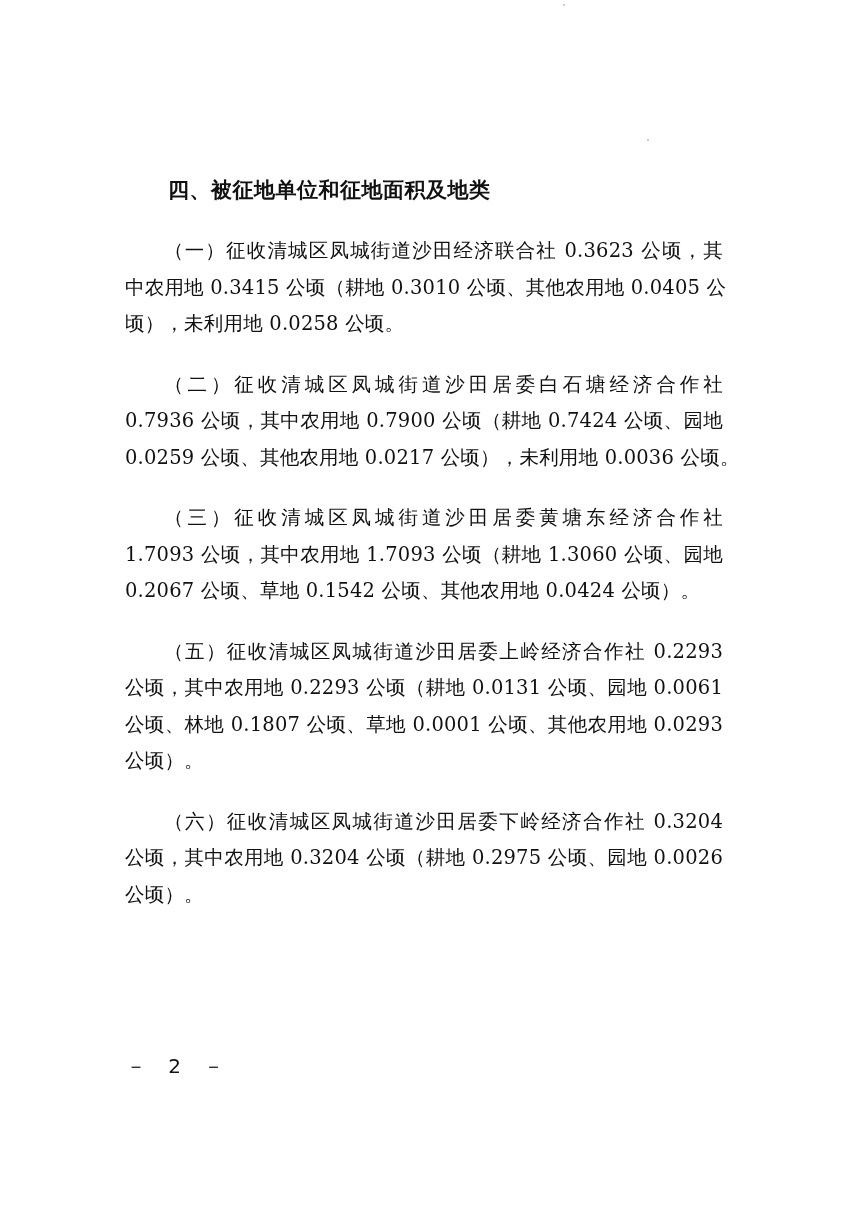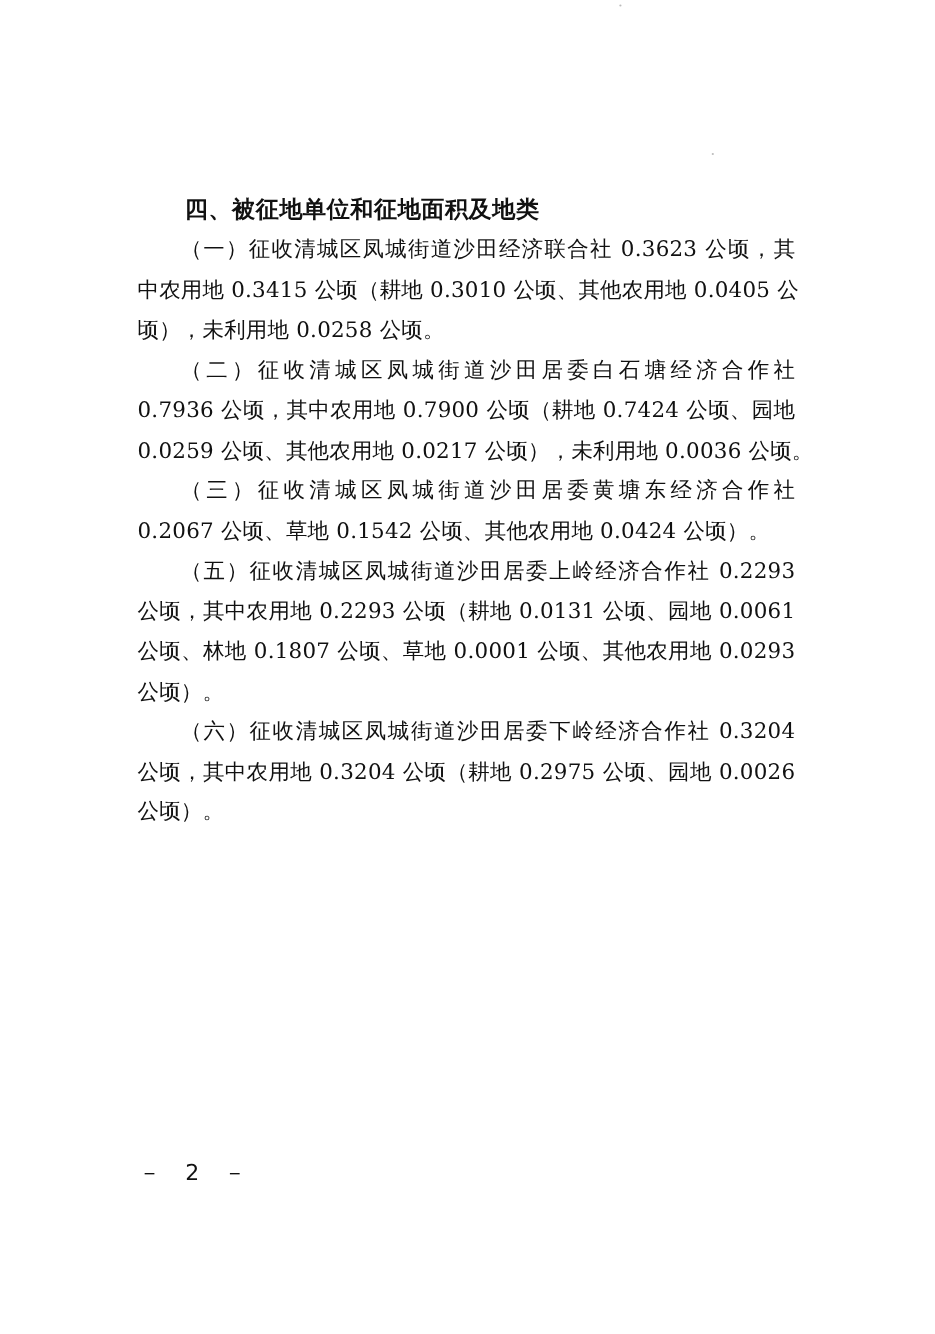--- a/index.html
+++ b/index.html
@@ -45,20 +45,21 @@
       font-size: 19.5px;
       line-height: 36.5px;
       height: 36.5px;
       white-space: nowrap;
       text-align: justify;
       text-align-last: justify;
       letter-spacing: 0.2px;
     }
     .line.first {
       padding-left: 39px;
+      margin-top: 24px;
     }
     .line.last {
       text-align-last: left;
     }
     .page-number {
       position: absolute;
       left: 126px;
       top: 1053px;
       font-size: 20px;
       font-family: "DejaVu Sans", "Liberation Sans", sans-serif;
@@ -91,20 +92,21 @@
     </div>
 
     <div class="para">
       <span class="line first">（二）征收清城区凤城街道沙田居委白石塘经济合作社</span>
       <span class="line">0.7936 公顷，其中农用地 0.7900 公顷（耕地 0.7424 公顷、园地</span>
       <span class="line last">0.0259 公顷、其他农用地 0.0217 公顷），未利用地 0.0036 公顷。</span>
     </div>
 
     <div class="para">
       <span class="line first">（三）征收清城区凤城街道沙田居委黄塘东经济合作社</span>
+      <span class="line">1.7093 公顷，其中农用地 1.7093 公顷（耕地 1.3060 公顷、园地</span>
       <span class="line last">0.2067 公顷、草地 0.1542 公顷、其他农用地 0.0424 公顷）。</span>
     </div>
 
 
     <div class="para">
       <span class="line first">（五）征收清城区凤城街道沙田居委上岭经济合作社 0.2293</span>
       <span class="line">公顷，其中农用地 0.2293 公顷（耕地 0.0131 公顷、园地 0.0061</span>
       <span class="line">公顷、林地 0.1807 公顷、草地 0.0001 公顷、其他农用地 0.0293</span>
       <span class="line last">公顷）。</span>
     </div>

